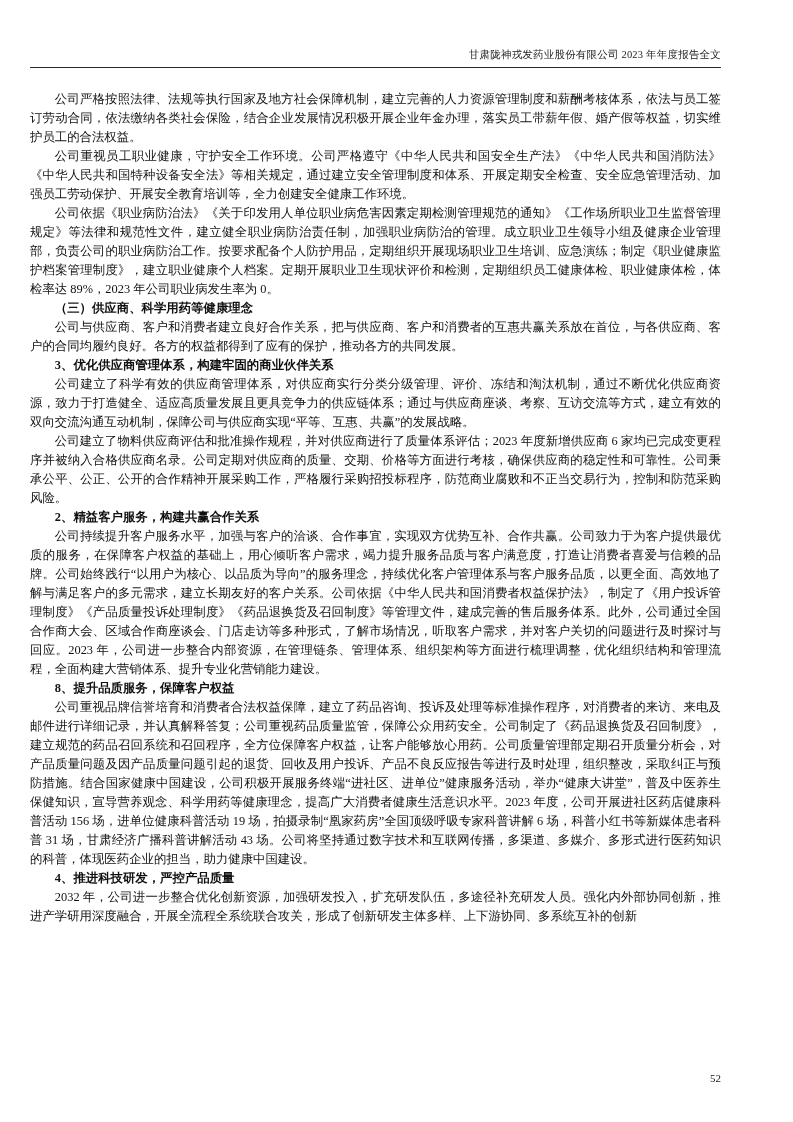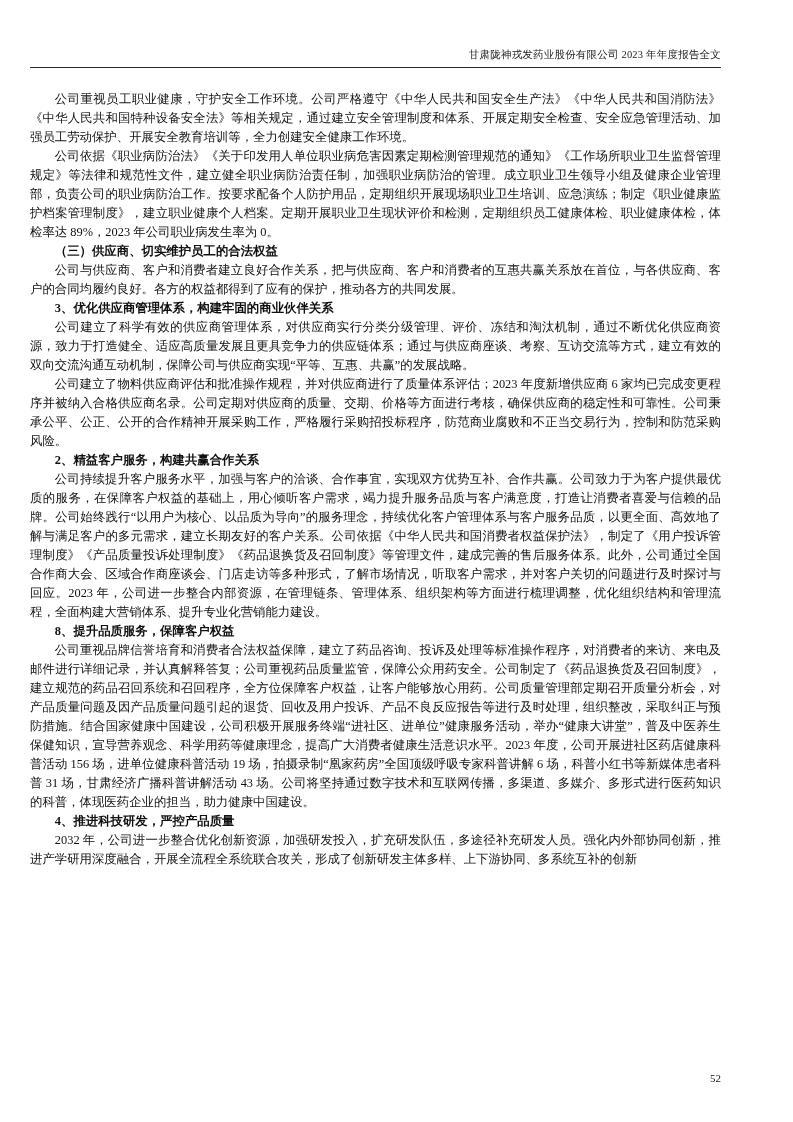--- a/index.html
+++ b/index.html
@@ -57,23 +57,24 @@
 </head>
 <body>
 
 <div class="page">
   <header>
     <div class="doc-header">甘肃陇神戎发药业股份有限公司 2023 年年度报告全文</div>
     <hr class="header-rule">
   </header>
 
   <main class="content">
+      <p class="para-body">公司严格按照法律、法规等执行国家及地方社会保障机制，建立完善的人力资源管理制度和薪酬考核体系，依法与员工签订劳动合同，依法缴纳各类社会保险，结合企业发展情况积极开展企业年金办理，落实员工带薪年假、婚产假等权益，切实维护员工的合法权益。</p>
       <p class="para-body">公司重视员工职业健康，守护安全工作环境。公司严格遵守《中华人民共和国安全生产法》《中华人民共和国消防法》《中华人民共和国特种设备安全法》等相关规定，通过建立安全管理制度和体系、开展定期安全检查、安全应急管理活动、加强员工劳动保护、开展安全教育培训等，全力创建安全健康工作环境。</p>
       <p class="para-body">公司依据《职业病防治法》《关于印发用人单位职业病危害因素定期检测管理规范的通知》《工作场所职业卫生监督管理规定》等法律和规范性文件，建立健全职业病防治责任制，加强职业病防治的管理。成立职业卫生领导小组及健康企业管理部，负责公司的职业病防治工作。按要求配备个人防护用品，定期组织开展现场职业卫生培训、应急演练；制定《职业健康监护档案管理制度》，建立职业健康个人档案。定期开展职业卫生现状评价和检测，定期组织员工健康体检、职业健康体检，体检率达 89%，2023 年公司职业病发生率为 0。</p>
-      <p class="para-section-heading">（三）供应商、切实维护员工的合法权益</p>
+      <p class="para-section-heading">（三）供应商、科学用药等健康理念</p>
       <p class="para-body">公司与供应商、客户和消费者建立良好合作关系，把与供应商、客户和消费者的互惠共赢关系放在首位，与各供应商、客户的合同均履约良好。各方的权益都得到了应有的保护，推动各方的共同发展。</p>
       <p class="para-numbered-heading">3、优化供应商管理体系，构建牢固的商业伙伴关系</p>
       <p class="para-body">公司建立了科学有效的供应商管理体系，对供应商实行分类分级管理、评价、冻结和淘汰机制，通过不断优化供应商资源，致力于打造健全、适应高质量发展且更具竞争力的供应链体系；通过与供应商座谈、考察、互访交流等方式，建立有效的双向交流沟通互动机制，保障公司与供应商实现“平等、互惠、共赢”的发展战略。</p>
       <p class="para-body">公司建立了物料供应商评估和批准操作规程，并对供应商进行了质量体系评估；2023 年度新增供应商 6 家均已完成变更程序并被纳入合格供应商名录。公司定期对供应商的质量、交期、价格等方面进行考核，确保供应商的稳定性和可靠性。公司秉承公平、公正、公开的合作精神开展采购工作，严格履行采购招投标程序，防范商业腐败和不正当交易行为，控制和防范采购风险。</p>
       <p class="para-numbered-heading">2、精益客户服务，构建共赢合作关系</p>
       <p class="para-body">公司持续提升客户服务水平，加强与客户的洽谈、合作事宜，实现双方优势互补、合作共赢。公司致力于为客户提供最优质的服务，在保障客户权益的基础上，用心倾听客户需求，竭力提升服务品质与客户满意度，打造让消费者喜爱与信赖的品牌。公司始终践行“以用户为核心、以品质为导向”的服务理念，持续优化客户管理体系与客户服务品质，以更全面、高效地了解与满足客户的多元需求，建立长期友好的客户关系。公司依据《中华人民共和国消费者权益保护法》，制定了《用户投诉管理制度》《产品质量投诉处理制度》《药品退换货及召回制度》等管理文件，建成完善的售后服务体系。此外，公司通过全国合作商大会、区域合作商座谈会、门店走访等多种形式，了解市场情况，听取客户需求，并对客户关切的问题进行及时探讨与回应。2023 年，公司进一步整合内部资源，在管理链条、管理体系、组织架构等方面进行梳理调整，优化组织结构和管理流程，全面构建大营销体系、提升专业化营销能力建设。</p>
       <p class="para-numbered-heading">8、提升品质服务，保障客户权益</p>
       <p class="para-body">公司重视品牌信誉培育和消费者合法权益保障，建立了药品咨询、投诉及处理等标准操作程序，对消费者的来访、来电及邮件进行详细记录，并认真解释答复；公司重视药品质量监管，保障公众用药安全。公司制定了《药品退换货及召回制度》，建立规范的药品召回系统和召回程序，全方位保障客户权益，让客户能够放心用药。公司质量管理部定期召开质量分析会，对产品质量问题及因产品质量问题引起的退货、回收及用户投诉、产品不良反应报告等进行及时处理，组织整改，采取纠正与预防措施。结合国家健康中国建设，公司积极开展服务终端“进社区、进单位”健康服务活动，举办“健康大讲堂”，普及中医养生保健知识，宣导营养观念、科学用药等健康理念，提高广大消费者健康生活意识水平。2023 年度，公司开展进社区药店健康科普活动 156 场，进单位健康科普活动 19 场，拍摄录制“凰家药房”全国顶级呼吸专家科普讲解 6 场，科普小红书等新媒体患者科普 31 场，甘肃经济广播科普讲解活动 43 场。公司将坚持通过数字技术和互联网传播，多渠道、多媒介、多形式进行医药知识的科普，体现医药企业的担当，助力健康中国建设。</p>
       <p class="para-numbered-heading">4、推进科技研发，严控产品质量</p>
       <p class="para-body">2032 年，公司进一步整合优化创新资源，加强研发投入，扩充研发队伍，多途径补充研发人员。强化内外部协同创新，推进产学研用深度融合，开展全流程全系统联合攻关，形成了创新研发主体多样、上下游协同、多系统互补的创新</p>

